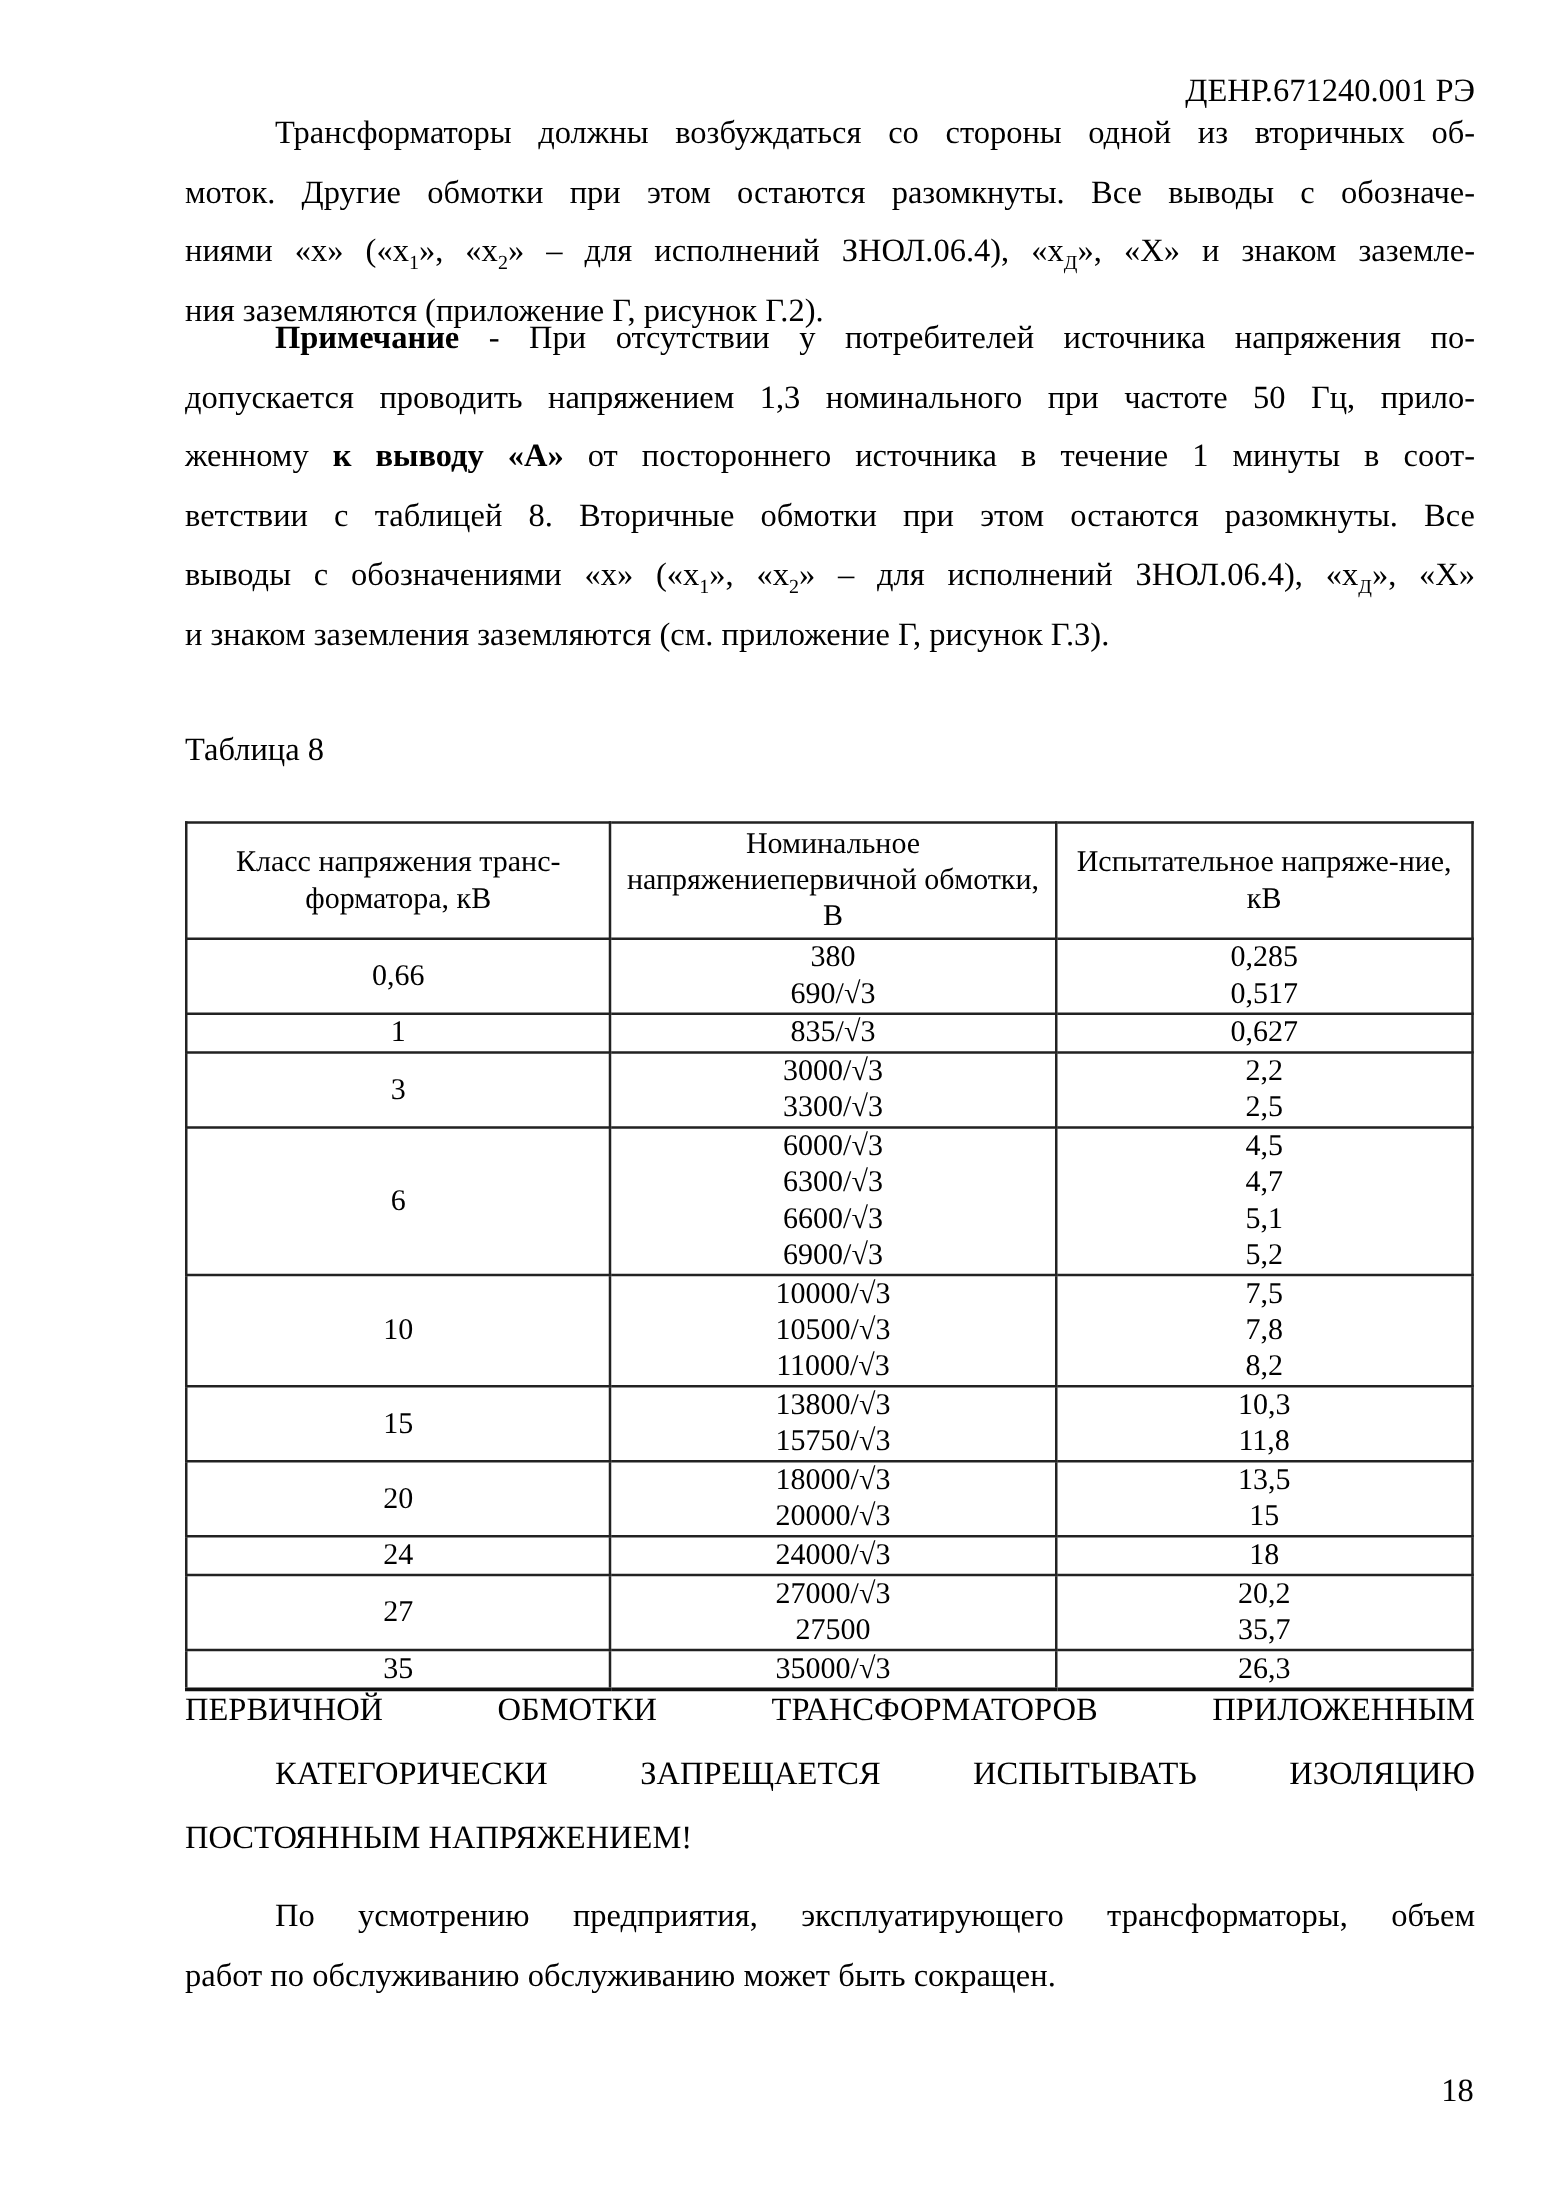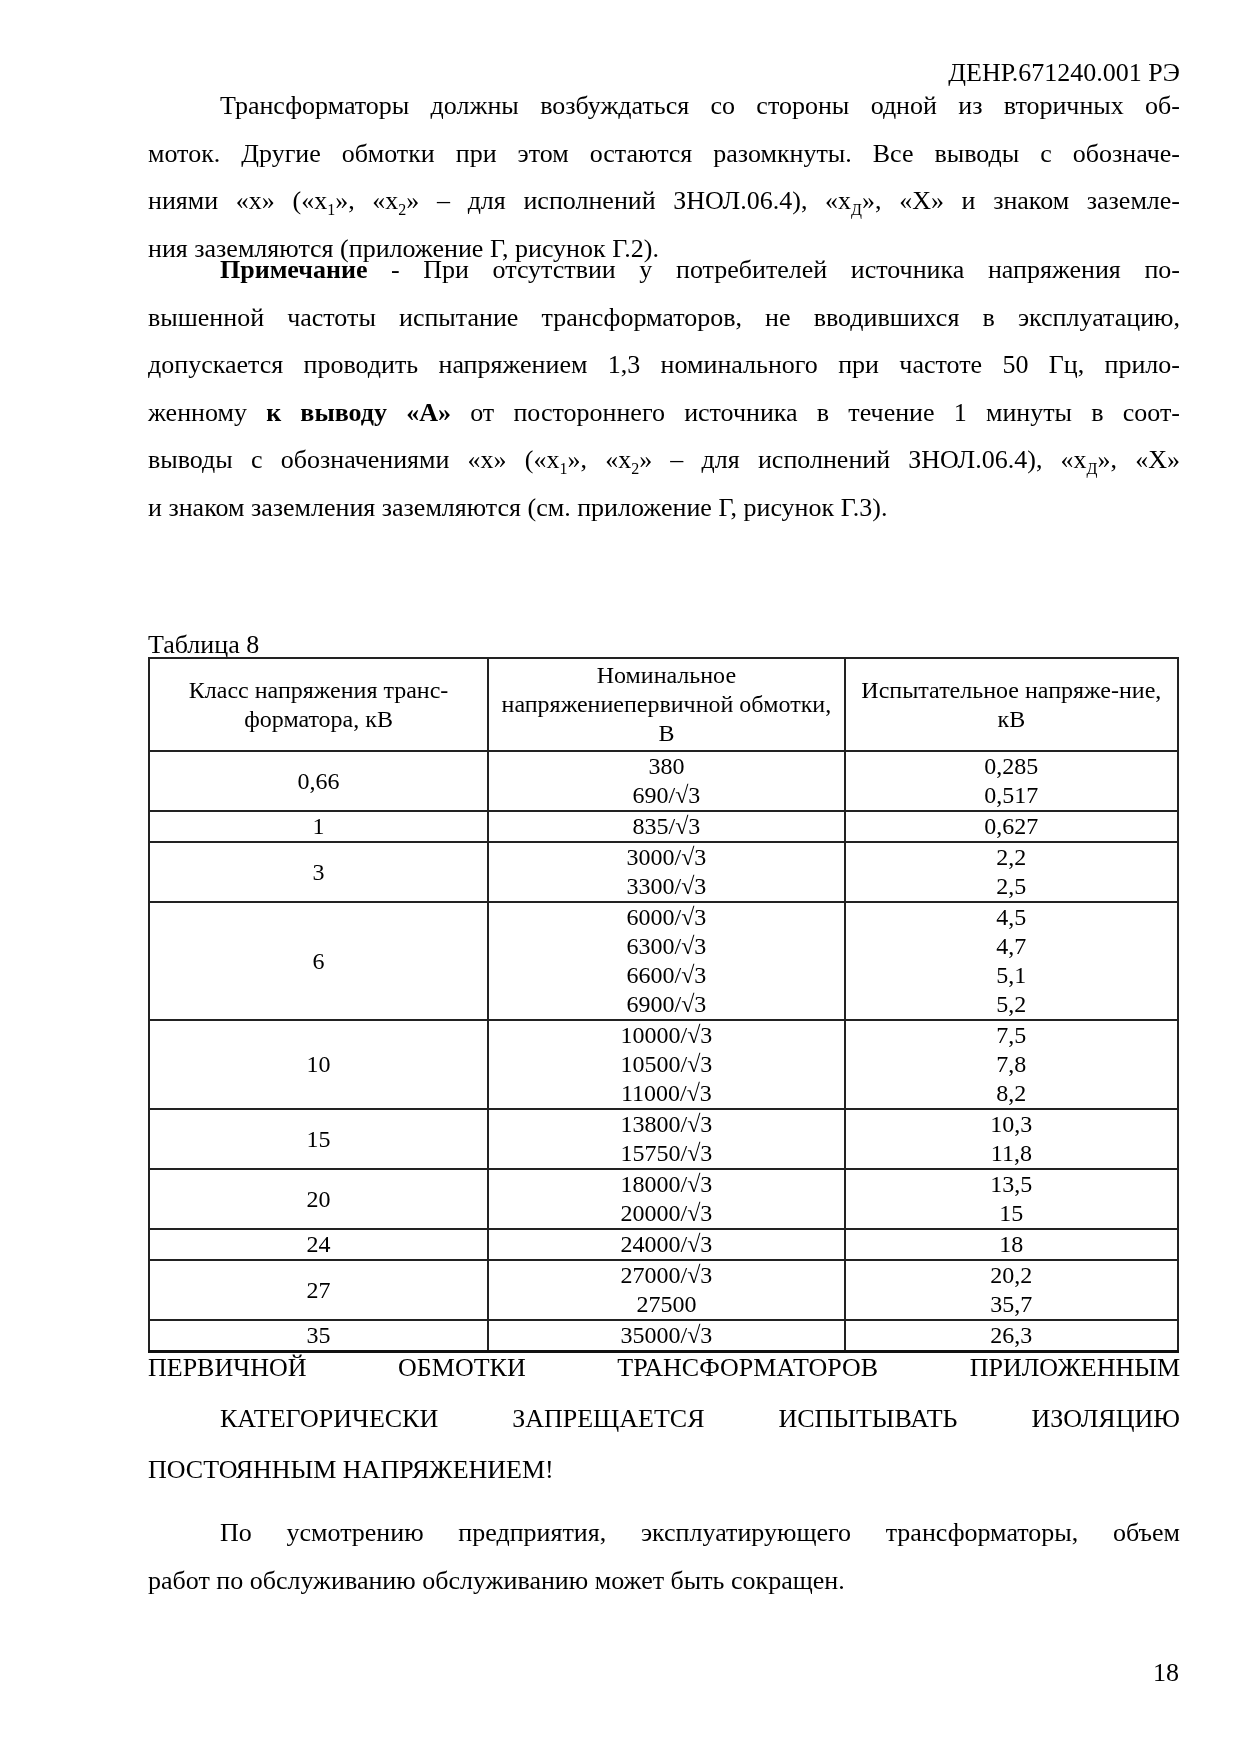--- a/index.html
+++ b/index.html
@@ -5,21 +5,21 @@
   html, body { margin: 0; padding: 0; background: #ffffff; }
   body { width: 1241px; height: 1755px; position: relative; overflow: hidden; color: #000; font-family: "Liberation Serif", "DejaVu Serif", serif; }
   .page { position: absolute; left: 0; top: 0; width: 1241px; height: 1557px; }
   .doc-code { position: absolute; right: 61px; top: 58px; font-size: 26px; line-height: 30px; }
   .para { position: absolute; left: 148px; width: 1032px; font-size: 26px; line-height: 47.5px; text-align: justify; }
   .para .line { display: block; text-align: justify; text-align-last: justify; white-space: nowrap; height: 47.5px; }
   .para .line.last { text-align-last: left; }
   .indent { display: inline-block; width: 72px; }
   sub { font-size: 16px; vertical-align: -6px; line-height: 0; }
   b { font-weight: bold; }
-  .tbl-caption { position: absolute; left: 148px; top: 630px; font-size: 26px; line-height: 30px; }
+  .tbl-caption { position: absolute; left: 148px; top: 585px; font-size: 26px; line-height: 30px; }
   table.t8 { position: absolute; left: 148px; top: 657px; width: 1031px; border-collapse: collapse; font-size: 24px; line-height: 29px; }
   table.t8 th, table.t8 td { border: 2px solid #222; text-align: center; vertical-align: middle; padding: 0; font-weight: normal; }
   table.t8 thead th { padding: 2px 4px; height: 60px; }
   table.t8 td .v { display: block; height: 29px; }
   table.t8 tr:last-child td { border-bottom: 3px solid #111; }
   .caps { position: absolute; left: 148px; width: 1032px; top: 1342px; font-size: 26px; line-height: 51px; }
   .caps .line { display: block; white-space: nowrap; text-align: justify; text-align-last: justify; height: 51px; }
   .caps .line.last { text-align-last: left; }
   .page-num { position: absolute; right: 62px; top: 1658px; font-size: 26px; line-height: 30px; }
 </style>
@@ -32,23 +32,23 @@
 
   <div class="para" style="top:82px;">
     <span class="line"><span class="indent"></span><span>Трансформаторы должны возбуждаться со стороны одной из вторичных об-</span></span>
     <span class="line">моток. Другие обмотки при этом остаются разомкнуты. Все выводы с обозначе-</span>
     <span class="line"><span>ниями «х» («х</span><sub>1</sub><span>», «х</span><sub>2</sub><span>» – для исполнений ЗНОЛ.06.4), «х</span><sub>Д</sub><span>», «Х» и знаком заземле-</span></span>
     <span class="line last">ния заземляются (приложение Г, рисунок Г.2).</span>
   </div>
 
   <div class="para" style="top:246px;">
     <span class="line"><span class="indent"></span><b>Примечание</b><span> - При отсутствии у потребителей источника напряжения по-</span></span>
-    <span class="line">вышенной частоты испытание трансформаторов, не вводившихся в эксплуатацию,</span>
     <span class="line">допускается проводить напряжением 1,3 номинального при частоте 50 Гц, прило-</span>
     <span class="line"><span>женному </span><b>к выводу «А»</b><span> от постороннего источника в течение 1 минуты в соот-</span></span>
+    <span class="line">ветствии с таблицей 8. Вторичные обмотки при этом остаются разомкнуты. Все</span>
     <span class="line"><span>выводы с обозначениями «х» («х</span><sub>1</sub><span>», «х</span><sub>2</sub><span>» – для исполнений ЗНОЛ.06.4), «х</span><sub>Д</sub><span>», «Х»</span></span>
     <span class="line last">и знаком заземления заземляются (см. приложение Г, рисунок Г.3).</span>
   </div>
 
   <div class="tbl-caption">Таблица 8</div>
 
   <table class="t8">
     <colgroup>
       <col style="width:340px">
       <col style="width:357px">

